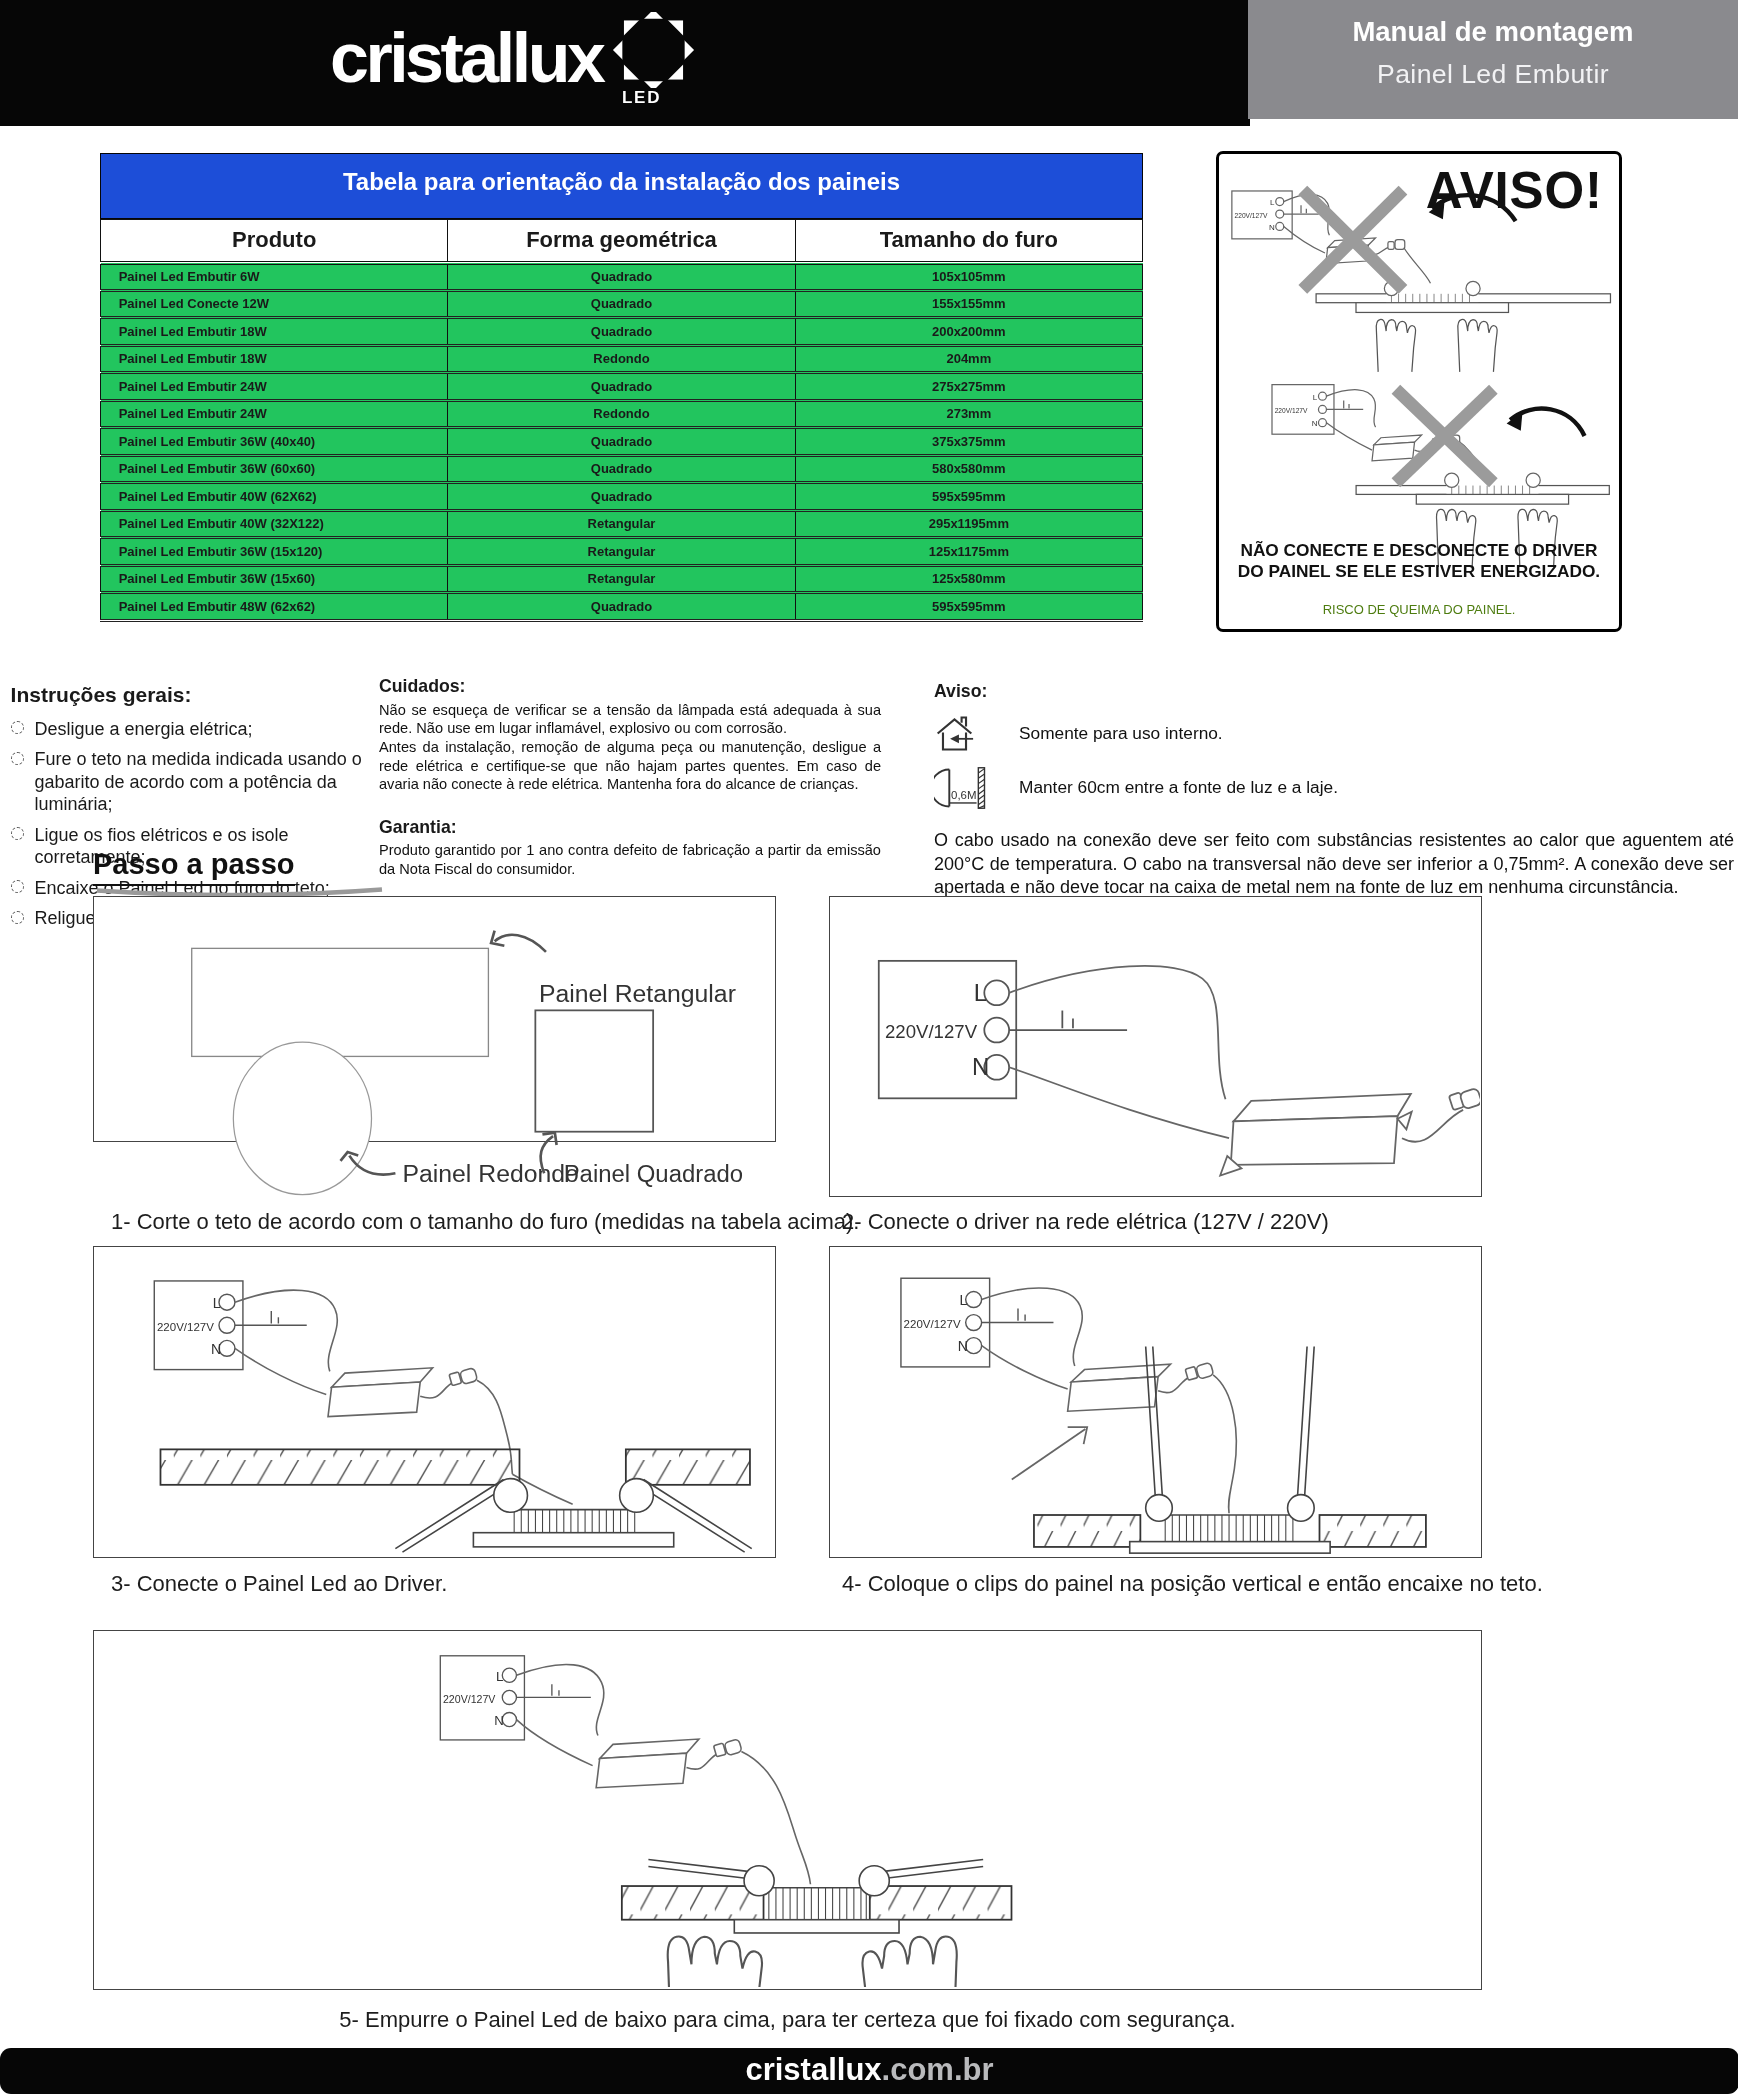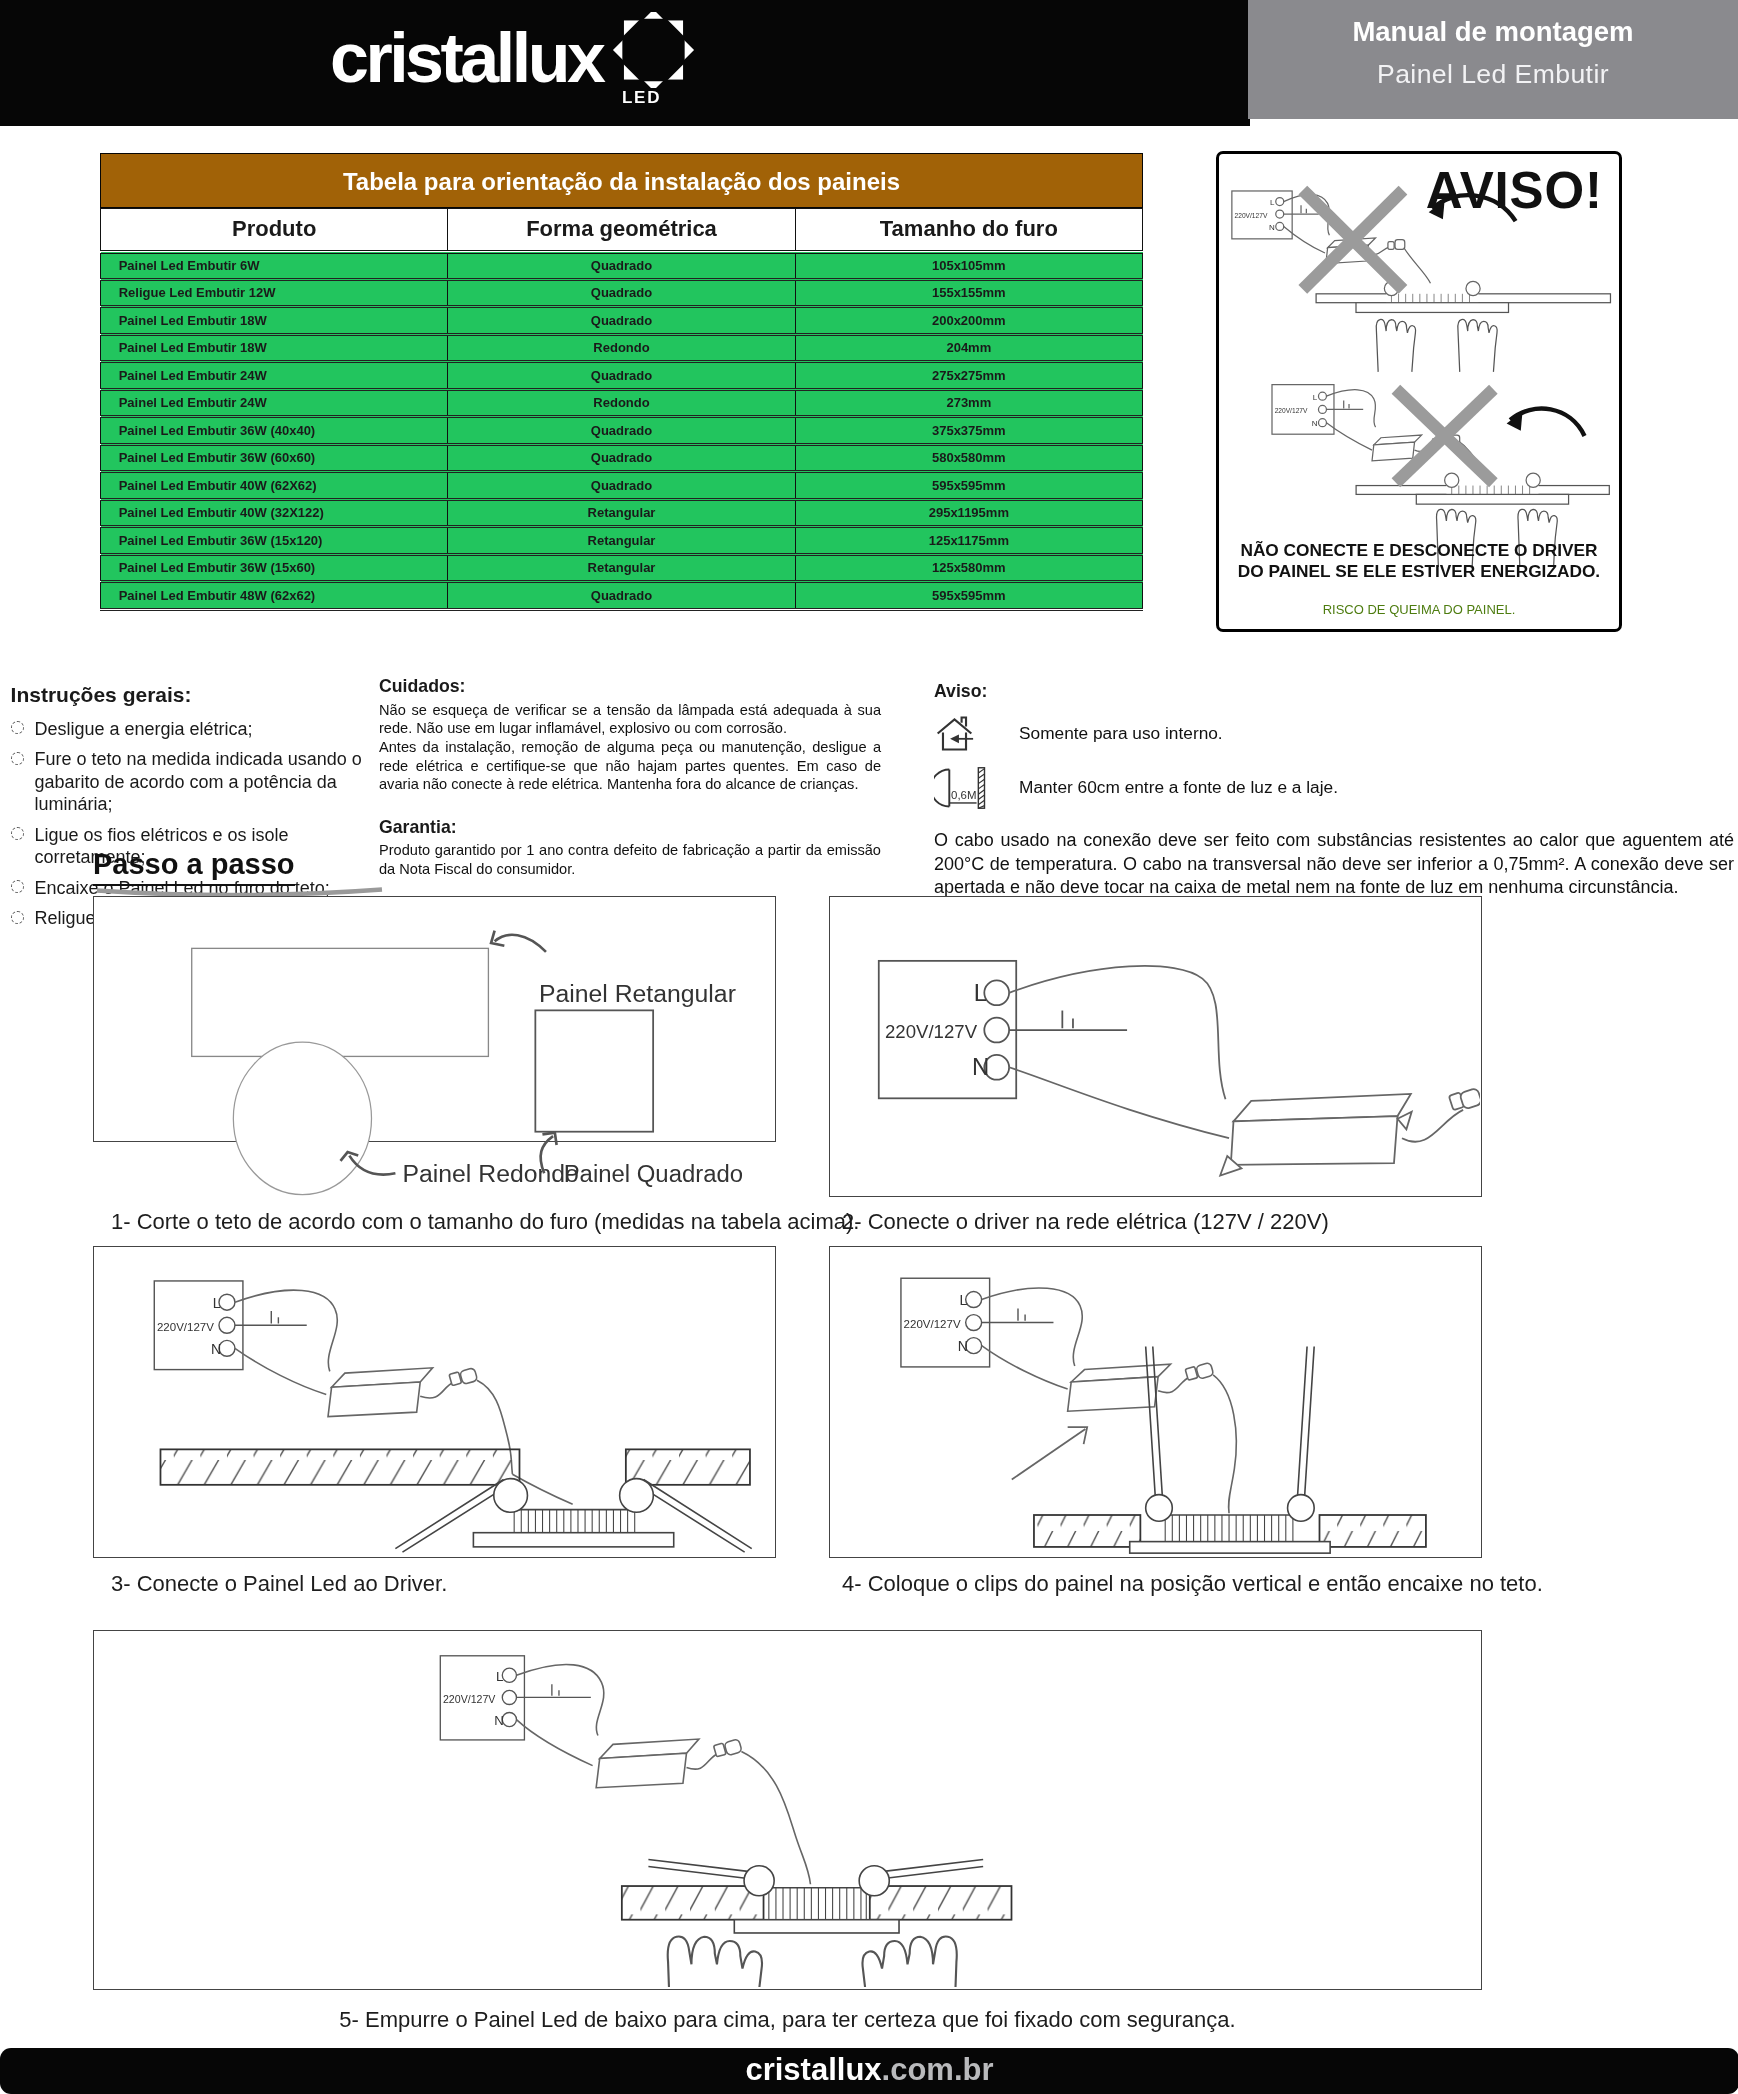--- a/index.html
+++ b/index.html
@@ -13,22 +13,22 @@
                text-align:center; padding-top:16px; }
   .hdr-gray .t1 { font-size:27.5px; font-weight:bold; color:#fff; }
   .hdr-gray .t2 { font-size:26.6px; color:#f2f2f4; margin-top:10.6px; letter-spacing:0.4px; }
   .logo { position:absolute; left:330px; top:12.4px; display:flex; align-items:flex-start; }
   .logo-text { color:#fff; font-size:70px; font-weight:bold; letter-spacing:-3.5px; line-height:92px; }
   .logo-mark { position:relative; width:85px; height:99px; margin-left:8.9px; }
   .logo-mark .led { position:absolute; left:10.6px; top:76px; color:#fff; font-size:17px; font-weight:bold; letter-spacing:1.8px; }
 
   
   .tblwrap { position:absolute; left:100px; top:153px; width:1043px; }
-  .tbl-title { background:#a16207; color:#fff; font-size:24px; font-weight:bold; text-align:center;
-               height:55px; line-height:55px; border:1.8px solid #060606; }
+  .tbl-title { background:#1d4ed8; color:#fff; font-size:24px; font-weight:bold; text-align:center;
+               height:66px; line-height:55px; border:1.8px solid #060606; }
   table.spec { width:100%; border-collapse:collapse; border:1.8px solid #111; table-layout:fixed; }
   table.spec th { height:43px; font-size:22px; font-weight:bold; text-align:center;
                   border:1.8px solid #111; border-bottom:4.4px double #111; background:#fff; }
   table.spec td { height:27.5px; font-size:13px; text-align:center; border-left:1.8px solid #111;
                   border-right:1.8px solid #111; border-bottom:3.5px double #222; background:#22c55e;font-weight:bold; }
   table.spec td.c0 { text-align:left; padding-left:17.7px; }
 
   
   .avisobox { position:absolute; left:1216px; top:151px; width:406px; height:481px;
               border:3.5px solid #000; border-radius:7px; background:#fff; }
@@ -114,21 +114,21 @@
         <th>Produto</th>
         <th>Forma geométrica</th>
         <th>Tamanho do furo</th>
       </tr>
       <tr>
             <td class="c0">Painel Led Embutir 6W</td>
             <td>Quadrado</td>
             <td>105x105mm</td>
           </tr>
       <tr>
-            <td class="c0">Religue Led Embutir 12W</td>
+            <td class="c0">Painel Led Conecte 12W</td>
             <td>Quadrado</td>
             <td>155x155mm</td>
           </tr>
       <tr>
             <td class="c0">Painel Led Embutir 18W</td>
             <td>Quadrado</td>
             <td>200x200mm</td>
           </tr>
       <tr>
             <td class="c0">Painel Led Embutir 18W</td>

